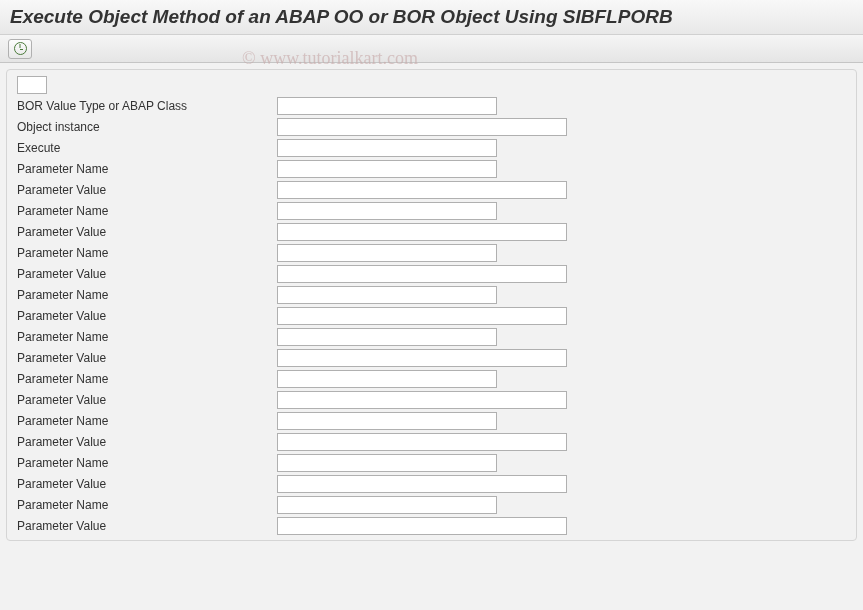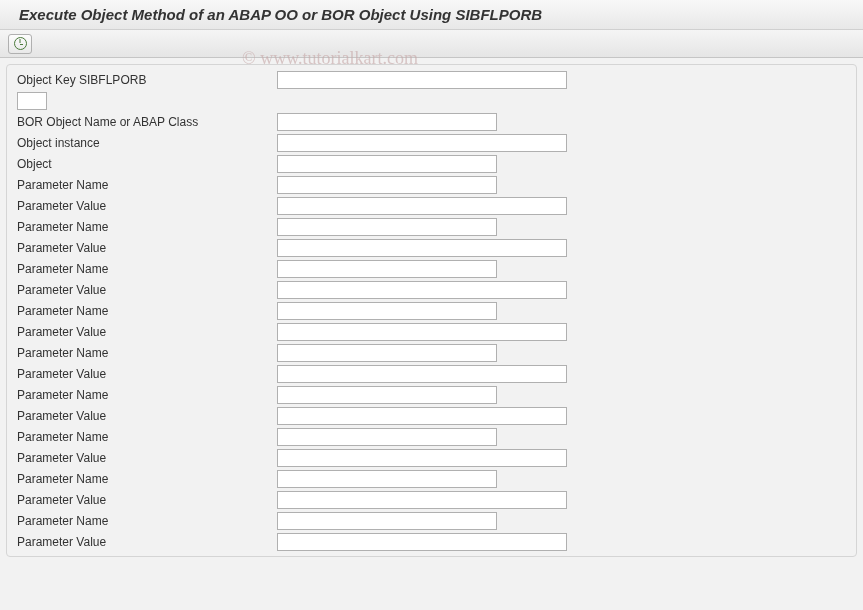--- a/index.html
+++ b/index.html
@@ -12,24 +12,24 @@
       font-size: 12px;
       background: #f2f2f2;
       width: 863px;
       height: 610px;
       overflow: hidden;
       position: relative;
     }
     .title-bar {
       background: linear-gradient(to bottom, #f8f8f8, #e8e8e8);
       border-bottom: 1px solid #d0d0d0;
-      padding: 6px 19px;
+      padding: 6px 10px;
       font-style: italic;
       font-weight: bold;
-      font-size: 15px;
+      font-size: 19px;
       color: #333;
     }
     .toolbar {
       background: linear-gradient(to bottom, #f5f5f5, #e5e5e5);
       border-bottom: 1px solid #c5c5c5;
       padding: 3px 8px;
       display: flex;
       align-items: center;
       height: 28px;
     }
@@ -118,37 +118,33 @@
 <div class="toolbar">
   <div class="toolbar-btn">
     <span class="clock-icon"></span>
   </div>
 </div>
 
 <div class="watermark">© www.tutorialkart.com</div>
 
 <div class="form-panel" id="form-panel">
 
-<div class="form-row">
-      <div class="form-label">Object Key SIBFLPORB</div>
-      <input type="text" class="form-input input-xl" style="">
-    </div>
     <div class="form-row">
       <input type="text" class="form-input input-xs" style="">
     </div>
     <div class="form-row">
-      <div class="form-label">BOR Object Name or ABAP Class</div>
+      <div class="form-label">BOR Value Type or ABAP Class</div>
       <input type="text" class="form-input input-m" style="">
     </div>
     <div class="form-row">
       <div class="form-label">Object instance</div>
       <input type="text" class="form-input input-xl" style="">
     </div>
     <div class="form-row">
-      <div class="form-label">Object</div>
+      <div class="form-label">Execute</div>
       <input type="text" class="form-input input-m" style="">
     </div>
     <div class="form-row">
       <div class="form-label">Parameter Name</div>
       <input type="text" class="form-input input-m" style="">
     </div>
     <div class="form-row">
       <div class="form-label">Parameter Value</div>
       <input type="text" class="form-input input-xl" style="">
     </div>

